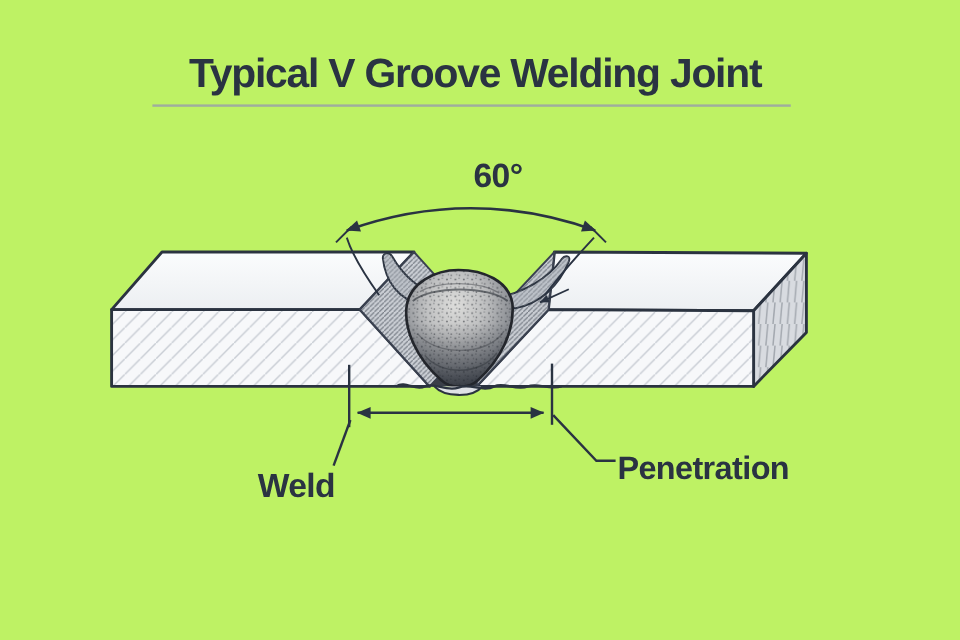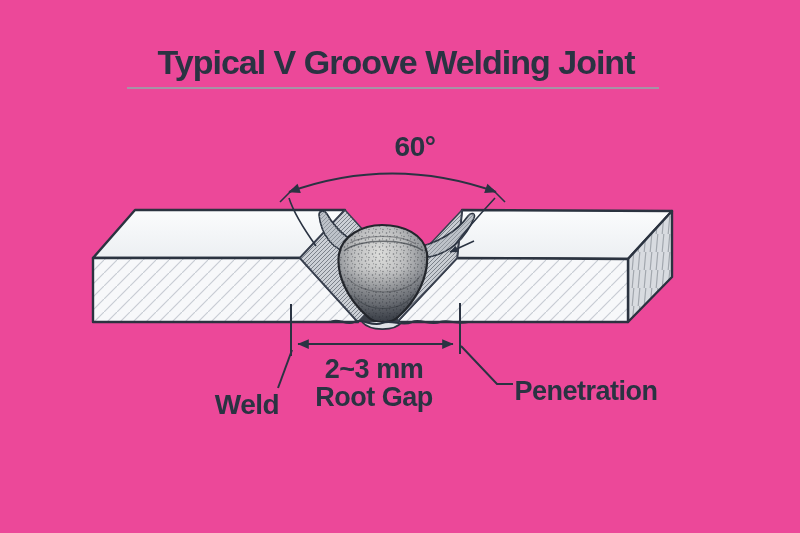--- a/index.html
+++ b/index.html
@@ -1,17 +1,17 @@
 <!DOCTYPE html>
 <html><head>
 <meta charset="utf-8">
 <style>
   html,body{margin:0;padding:0;background:#ffffff;}
   .stage{
-    position:relative;width:800px;height:533px;background:#ec4899;overflow:hidden;
+    position:relative;width:800px;height:533px;background:#bef264;overflow:hidden;
     font-family:"Liberation Sans", sans-serif;
   }
   .lbl{
     position:absolute;color:#2a3342;font-weight:bold;white-space:nowrap;
     transform:translate(-50%,-50%);letter-spacing:-0.5px;
   }
   .title{left:396px;top:62px;font-size:34px;letter-spacing:-1px;}
   .rule{position:absolute;left:127px;top:87px;width:532px;height:2px;background:#9aa1a8;opacity:.85;}
   .angle{left:395px;top:147px;font-size:28px;margin-left:20px;}
   .dim{left:374px;top:383px;font-size:27px;line-height:28px;text-align:center;}
@@ -158,20 +158,16 @@
 
     <path d="M292,350 L278,388" stroke="#2a3342" stroke-width="2" fill="none"></path>
     <path d="M461,346 L497,384 L513,384" stroke="#2a3342" stroke-width="2" fill="none"></path>
   </svg>
 
   <div class="lbl title" style="transform:translateX(-50%) translateY(-50%);">Typical V Groove Welding Joint</div>
   <div class="rule"></div>
 
   <div class="lbl angle">60°</div>
 
-  <div class="lbl dim">
-    <div>2~3 mm</div>
-    <div>Root Gap</div>
-  </div>
 
   <div class="lbl pen">Penetration</div>
   <div class="lbl weld">Weld</div>
 </div>
 
 </body></html>

